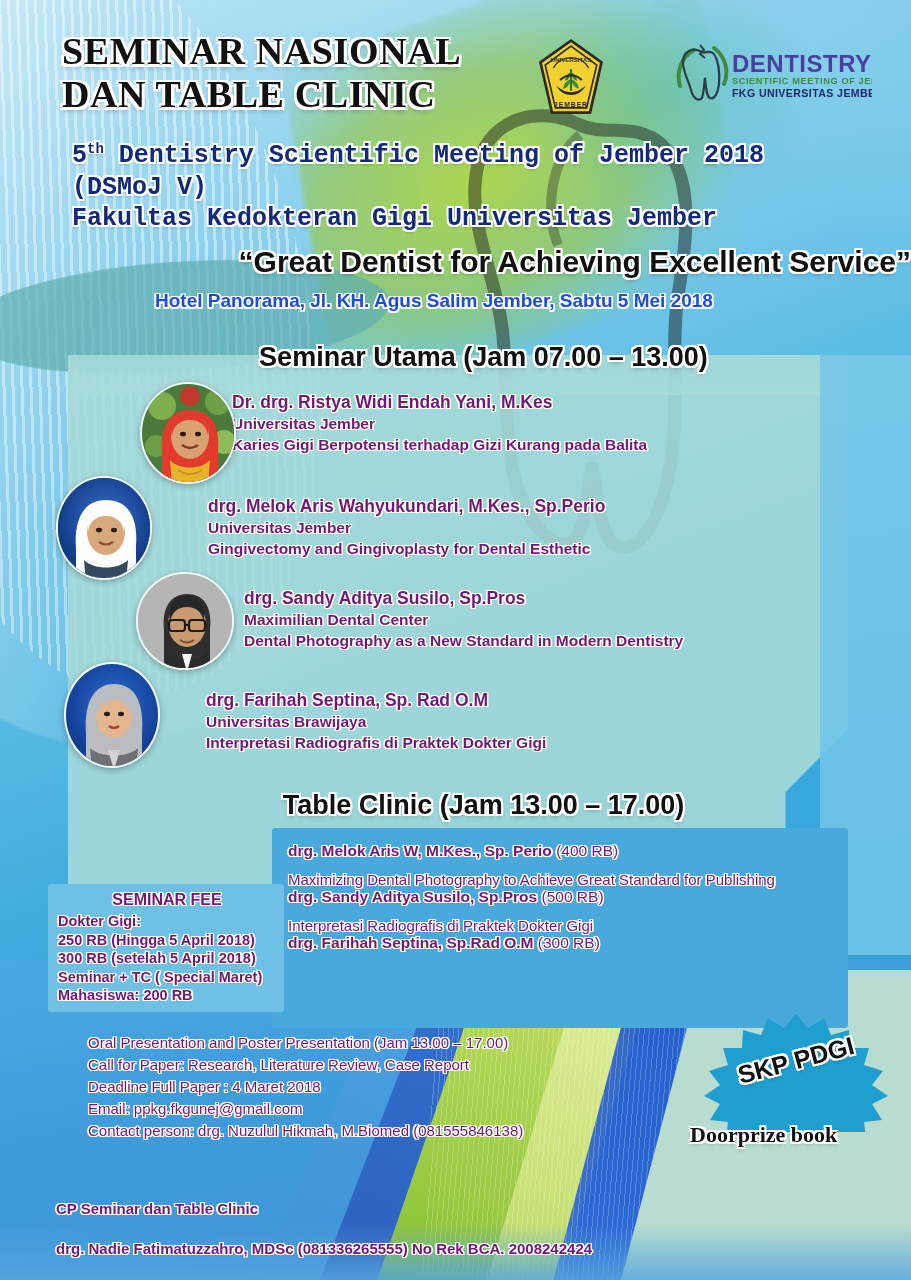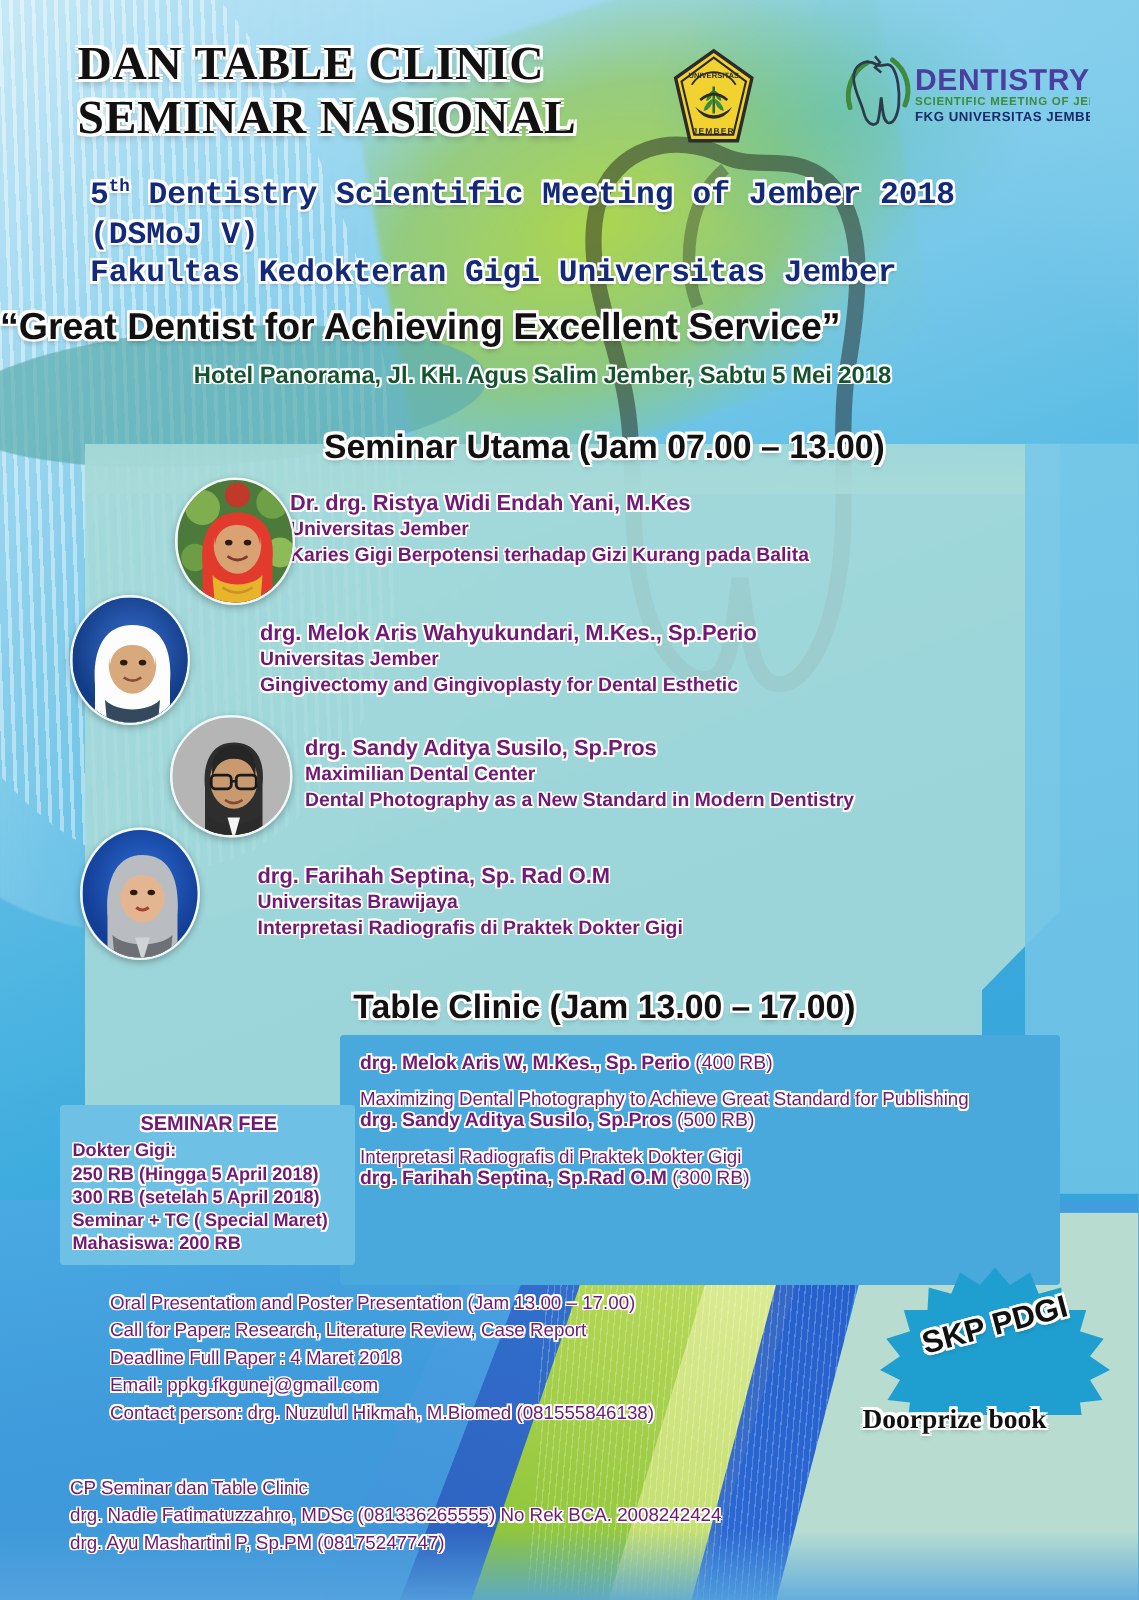--- a/index.html
+++ b/index.html
@@ -140,27 +140,27 @@
     color:#132a7a;
     text-shadow:
       -1.8px -1.8px 0 #fff, 1.8px -1.8px 0 #fff, -1.8px 1.8px 0 #fff, 1.8px 1.8px 0 #fff,
       -1.8px 0 0 #fff, 1.8px 0 0 #fff, 0 -1.8px 0 #fff, 0 1.8px 0 #fff,
       0 3px 3px rgba(0,0,0,.22);
     font-family: Liberation Mono, monospace;
   }
   .subtitle sup { font-size:14px; vertical-align:super; }
 
   .theme {
-    position:absolute; left:0; top:245px; width:911px; text-align:left;
+    position:absolute; left:0; top:245px; width:911px; text-align:right;
     font-weight:700; font-size:30px;
   }
   .venue {
     position:absolute; left:0; top:290px; width:868px; text-align:center;
     font-weight:700; font-size:19px;
-    color:#14532d;
+    color:#1d4ed8;
     text-shadow:
       -1.5px -1.5px 0 #fff, 1.5px -1.5px 0 #fff, -1.5px 1.5px 0 #fff, 1.5px 1.5px 0 #fff,
       -1.5px 0 0 #fff, 1.5px 0 0 #fff, 0 -1.5px 0 #fff, 0 1.5px 0 #fff;
   }
 
   .sec-heading {
     position:absolute; width:911px; text-align:center;
     font-weight:700; font-size:27px;
   }
   #seminar-heading { left:28px; top:342px; }
@@ -199,21 +199,21 @@
     padding:7px 8px 0 10px;
   }
   .fee-title { text-align:center; font-weight:700; font-size:16px; margin-bottom:3px; }
   .fee-line { font-weight:700; font-size:14.5px; line-height:1.28; }
 
   
   .info-block { position:absolute; left:88px; top:1032px; width:620px; }
   .info-line { font-size:15px; line-height:1.47; font-weight:400; }
 
   .cp-block { position:absolute; left:56px; top:1180px; width:640px; }
-  .cp-line { font-size:15px; line-height:1.46; font-weight:400; }
+  .cp-line { font-size:15px; line-height:1.46; font-weight:700;margin-top:18px; }
 
   
   .skp-wrap { position:absolute; left:700px; top:1012px; width:192px; height:120px; }
   .skp-star { position:absolute; inset:0; }
   .skp-text {
     position:absolute; left:0; top:34px; width:192px; text-align:center;
     font-weight:700; font-size:25px;
     transform:rotate(-15deg);
     font-family:"Liberation Sans", sans-serif;
   }
@@ -254,22 +254,22 @@
     <div class="rib rib1"></div>
     <div class="rib rib2"></div>
     <div class="rib rib4"></div>
     <div class="rib rib6"></div>
     <div class="bg-mesh"></div>
     <div class="bg-bottom-mint"></div>
     <div class="bg-bottom-fade"></div>
   </div>
 
   <div class="title-block">
+    <div class="main-title">SEMINAR NASIONAL</div>
     <div class="main-title">DAN TABLE CLINIC</div>
-    <div class="main-title">SEMINAR NASIONAL</div>
   </div>
 
   <svg class="logo-unej" viewBox="0 0 100 118">
     <path d="M50 4 L95 36 L78 110 L22 110 L5 36 Z" fill="#f2d230" stroke="#2b2b2b" stroke-width="4"></path>
     <path d="M50 12 L88 40 L73 103 L27 103 L12 40 Z" fill="none" stroke="#2b2b2b" stroke-width="2.5"></path>
     <path d="M24 44 A30 30 0 0 1 76 44" fill="none" stroke="#2b2b2b" stroke-width="2"></path>
     <text x="50" y="36" font-family="Liberation Sans, sans-serif" font-size="9" font-weight="bold" fill="#2b2b2b" text-anchor="middle">UNIVERSITAS</text>
     <g>
       <path d="M50 46 L50 78" stroke="#2b6b2b" stroke-width="3"></path>
       <path d="M50 50 q8 4 9 13 q-7 -1 -9 -13 Z" fill="#2e7d32"></path>

